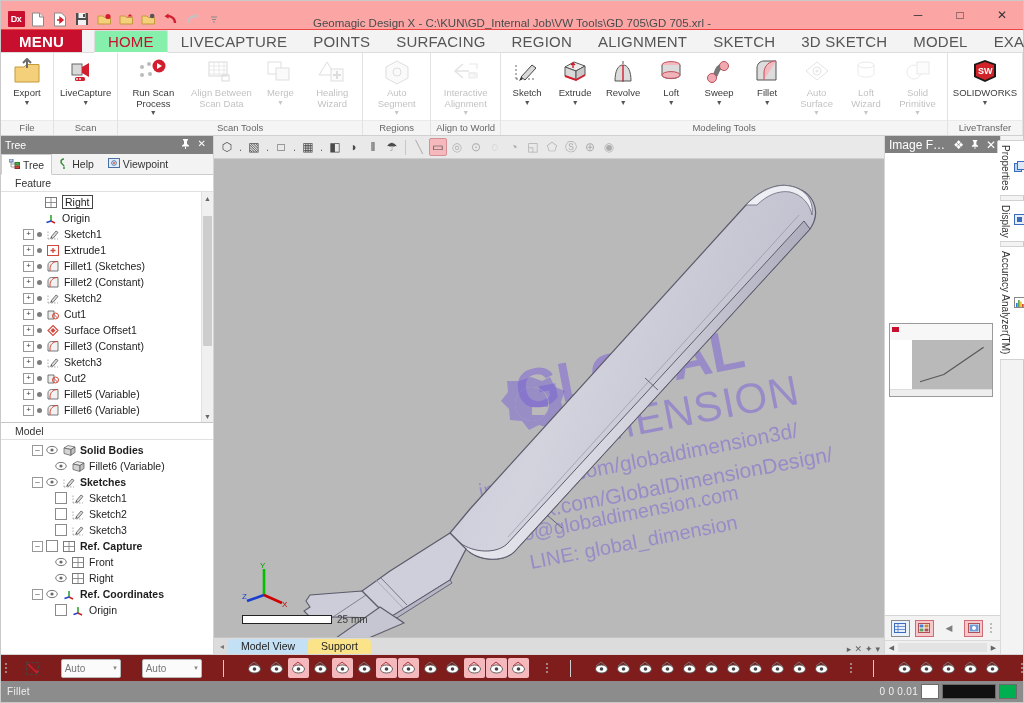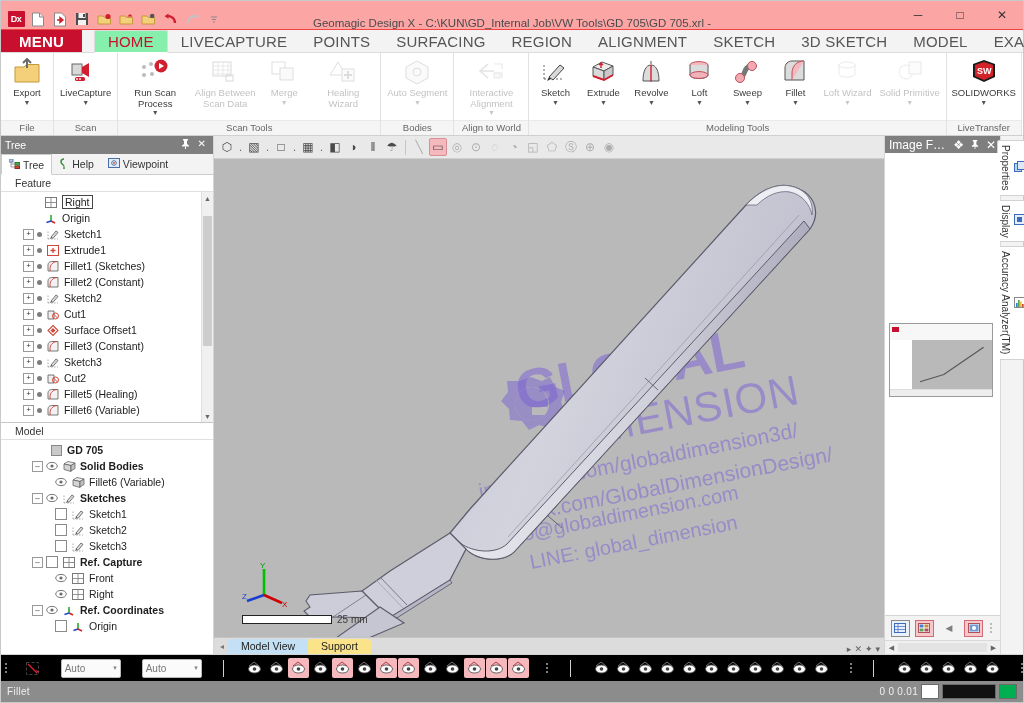--- a/index.html
+++ b/index.html
@@ -213,21 +213,21 @@
   .mini{width:100%;height:100%;position:relative;background:#fff;}
   .mini .mtop{position:absolute;left:0;right:0;top:0;height:22%;background:#f7f7f7;border-bottom:1px solid #ddd;}
   .mini .mred{position:absolute;left:2%;top:4%;width:7%;height:7%;background:#c8102e;}
   .mini .mleft{position:absolute;left:0;top:22%;width:22%;bottom:8%;background:#fff;border-right:1px solid #ddd;}
   .mini .mview{position:absolute;left:22%;top:22%;right:0;bottom:8%;background:#b9b9b9;}
   .mini .mbot{position:absolute;left:0;right:0;bottom:0;height:8%;background:#eee;border-top:1px solid #ddd;}
   .mini svg{position:absolute;left:22%;top:22%;width:78%;height:70%;}
 
   
   .bottombar{
-    height:26px;flex:0 0 26px;background:#000000;border-top:1px solid #d5d5d5;
+    height:26px;flex:0 0 26px;background:#7f1d1d;border-top:1px solid #d5d5d5;
     display:flex;align-items:center;gap:17px;padding-left:4px;
   }
   .bt{width:21px;height:20px;display:flex;align-items:center;justify-content:center;border-radius:2px;}
   .bt.act{background:#f4b8bd;}
   .combo{
     height:17px;min-width:52px;border:1px solid #b9b9b9;background:#fbfbfb;display:flex;
     align-items:center;padding:0 3px;font-size:10px;color:#777;border-radius:2px;
   }
   .combo .cv{flex:1;}
   .combo .ca{font-size:7px;color:#888;}
@@ -424,21 +424,21 @@
             <div class="ic">
               <svg width="30" height="26" viewBox="0 0 30 26">
                 <path d="M15 2l11 6v11l-11 6L4 19V8z" fill="#f0f0f0" stroke="#999"></path>
                 <circle cx="15" cy="13" r="4" fill="none" stroke="#999"></circle>
               </svg>
             </div>
             <div class="lbl">Auto Segment</div>
             <div class="caret">▼</div>
           </div>
         </div>
-        <div class="rgroup-title">Bodies</div>
+        <div class="rgroup-title">Regions</div>
       </div>
       <div class="rgroup">
         <div class="rgroup-items">
           <div class="rbtn dis">
             <div class="ic">
               <svg width="30" height="26" viewBox="0 0 30 26">
                 <path d="M4 12h14M12 5l-8 7 8 7" stroke="#aaa" stroke-width="1.6" fill="none"></path>
                 <path d="M18 5h8v5M18 14h8v5" stroke="#bbb" stroke-width="1.2" fill="none"></path>
                 <rect x="18" y="14" width="6" height="5" fill="#e8e8e8" stroke="#bbb"></rect>
               </svg>
@@ -509,20 +509,31 @@
             <div class="caret">▼</div>
           </div>
           <div class="rbtn">
             <div class="ic">
               <svg width="30" height="26" viewBox="0 0 30 26">
                 <path d="M5 21V9c0-4 3-7 7-7h12v19z" fill="#dcdcdc" stroke="#555"></path>
                 <path d="M24 2c-7 0-12 5-12 12v7" fill="#f3b9bf" stroke="#c0505c"></path>
               </svg>
             </div>
             <div class="lbl">Fillet</div>
+            <div class="caret">▼</div>
+          </div>
+          <div class="rbtn dis">
+            <div class="ic">
+              <svg width="30" height="26" viewBox="0 0 30 26">
+                <path d="M15 3l11 9-11 9L4 12z" fill="none" stroke="#aaa"></path>
+                <circle cx="15" cy="12" r="4" fill="none" stroke="#aaa"></circle>
+                <circle cx="15" cy="12" r="1.6" fill="#bbb"></circle>
+              </svg>
+            </div>
+            <div class="lbl">Auto Surface</div>
             <div class="caret">▼</div>
           </div>
           <div class="rbtn dis">
             <div class="ic">
               <svg width="30" height="26" viewBox="0 0 30 26">
                 <ellipse cx="15" cy="6" rx="8" ry="3" fill="none" stroke="#bbb"></ellipse>
                 <path d="M7 6v9c0 2 4 3 8 3s8-1 8-3V6" fill="none" stroke="#bbb"></path>
               </svg>
             </div>
             <div class="lbl">Loft Wizard</div>
@@ -743,21 +754,21 @@
             </div>
             <div class="trow">
               <span class="exp">+</span>
               <span class="dot"></span>
               <span class="ti">
                 <svg width="12" height="11" viewBox="0 0 12 11">
                   <path d="M1 10V4c0-2 1.5-3.5 3.5-3.5H11V10z" fill="#f2f2f2" stroke="#555" stroke-width="0.8"></path>
                   <path d="M11 0.5C6 0.5 3 3.5 3 8v2" fill="none" stroke="#d2483a" stroke-width="1"></path>
                 </svg>
               </span>
-              <span>Fillet5 (Healing)</span>
+              <span>Fillet5 (Variable)</span>
             </div>
             <div class="trow">
               <span class="exp">+</span>
               <span class="dot"></span>
               <span class="ti">
                 <svg width="12" height="11" viewBox="0 0 12 11">
                   <path d="M1 10V4c0-2 1.5-3.5 3.5-3.5H11V10z" fill="#f2f2f2" stroke="#555" stroke-width="0.8"></path>
                   <path d="M11 0.5C6 0.5 3 3.5 3 8v2" fill="none" stroke="#d2483a" stroke-width="1"></path>
                 </svg>
               </span>
@@ -766,30 +777,20 @@
           </div>
         <div class="vscroll">
           <div class="ar">▲</div>
           <div class="thumb"></div>
           <div class="ar bot">▼</div>
         </div>
       </div>
       <div class="model-header">Model</div>
       <div class="model-scroll">
         <div class="tree-list" id="model-list">
-            <div class="trow" style="padding-left: 4px;">
-              <span class="exp none"></span>
-              <span class="eye"></span>
-              <span class="ti">
-                <svg width="11" height="11" viewBox="0 0 11 11">
-                  <rect x="0.5" y="0.5" width="10" height="10" fill="#c9c9c9" stroke="#888"></rect>
-                </svg>
-              </span>
-              <span class="bold">GD 705</span>
-            </div>
             <div class="trow" style="padding-left: 15px;">
               <span class="exp">–</span>
               <span class="eye">
                 <svg width="12" height="10" viewBox="0 0 12 10">
                   <ellipse cx="6" cy="5" rx="5.3" ry="3.6" fill="none" stroke="#6a6a6a" stroke-width="0.9"></ellipse>
                   <circle cx="6" cy="5" r="1.6" fill="#6a6a6a"></circle>
                 </svg>
               </span>
               <span class="ti">
                 <svg width="13" height="11" viewBox="0 0 13 11">

